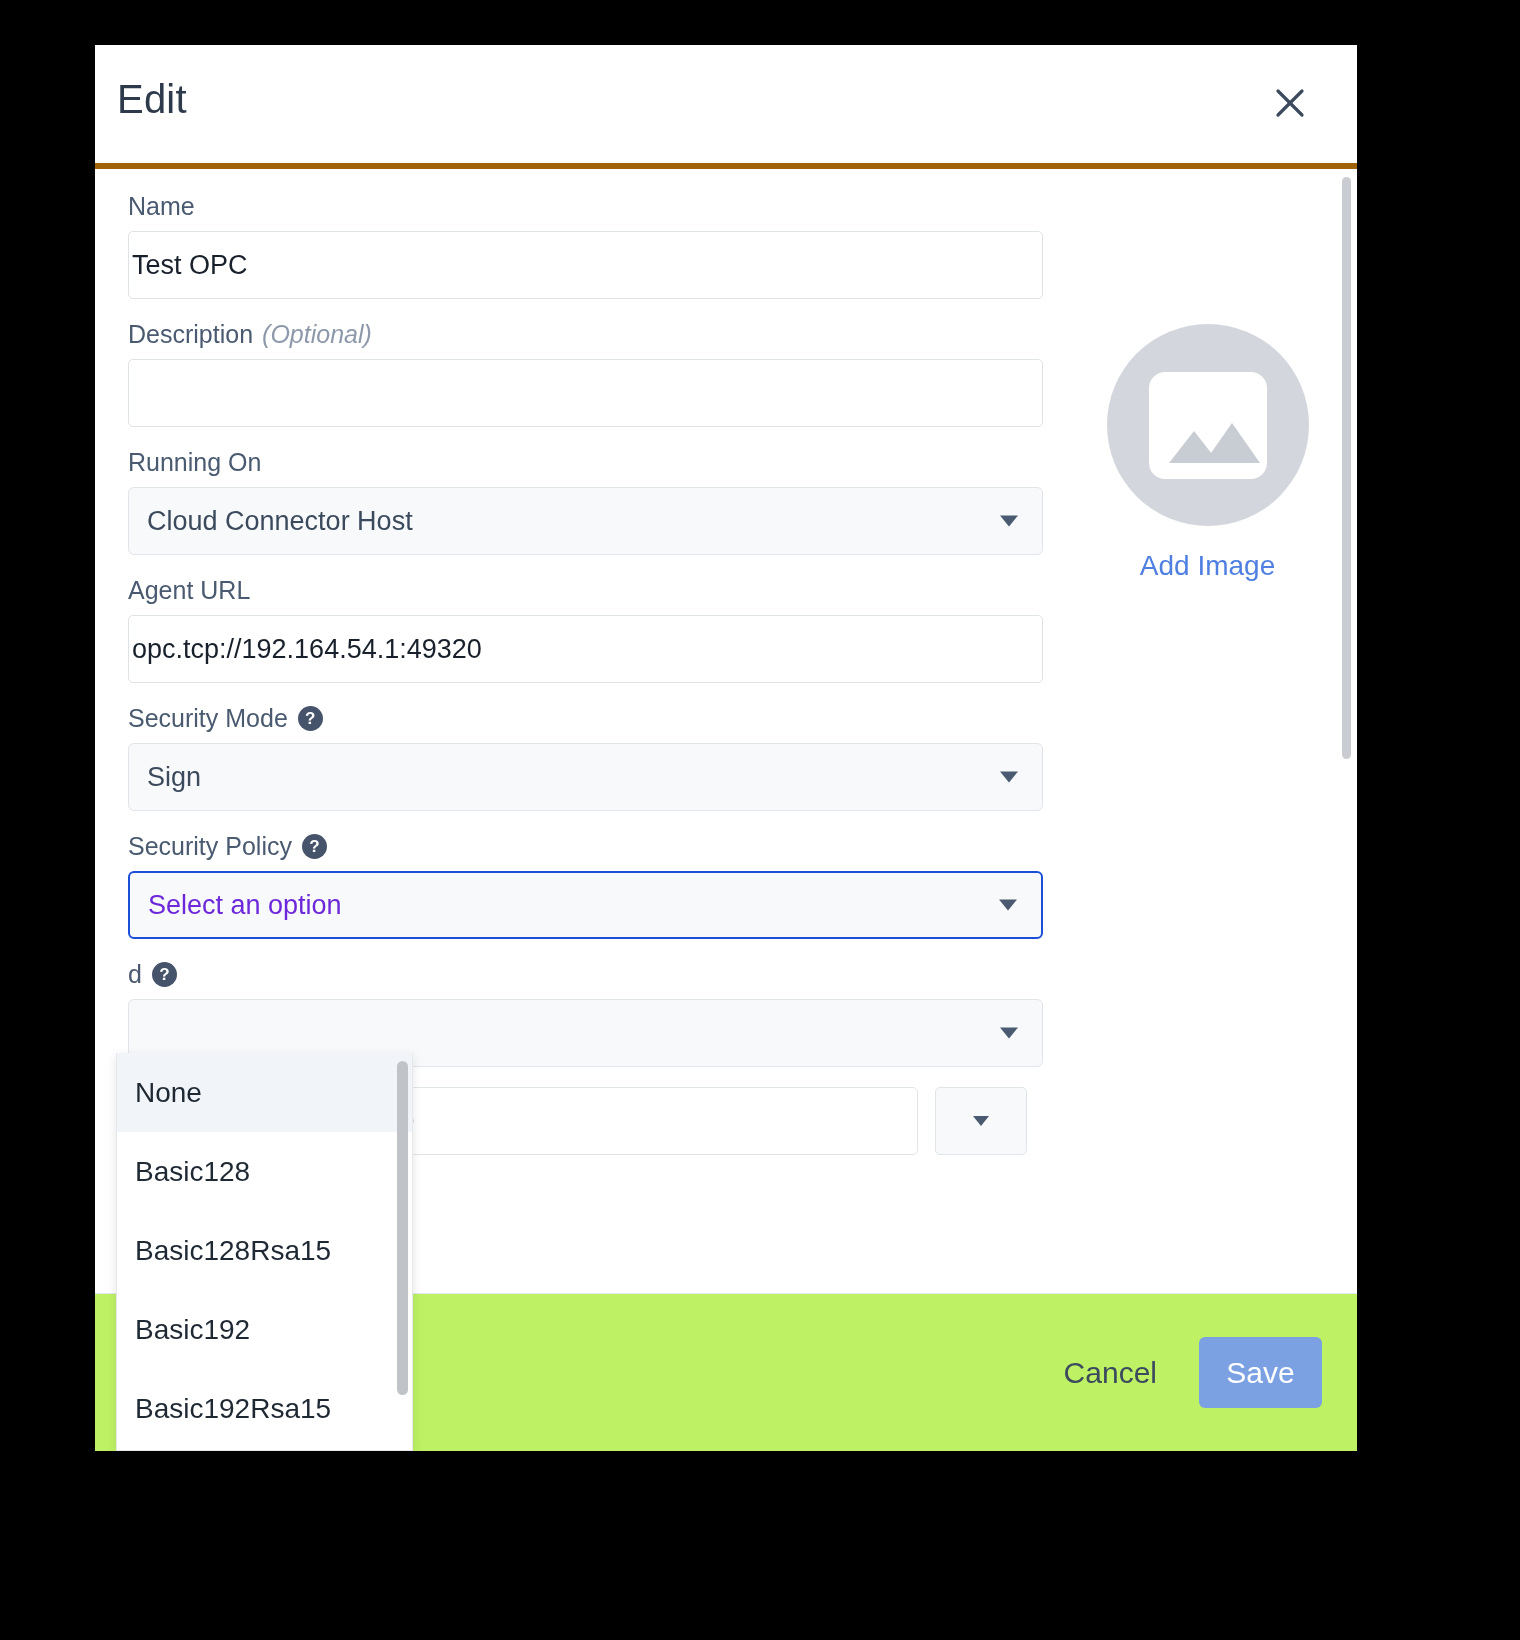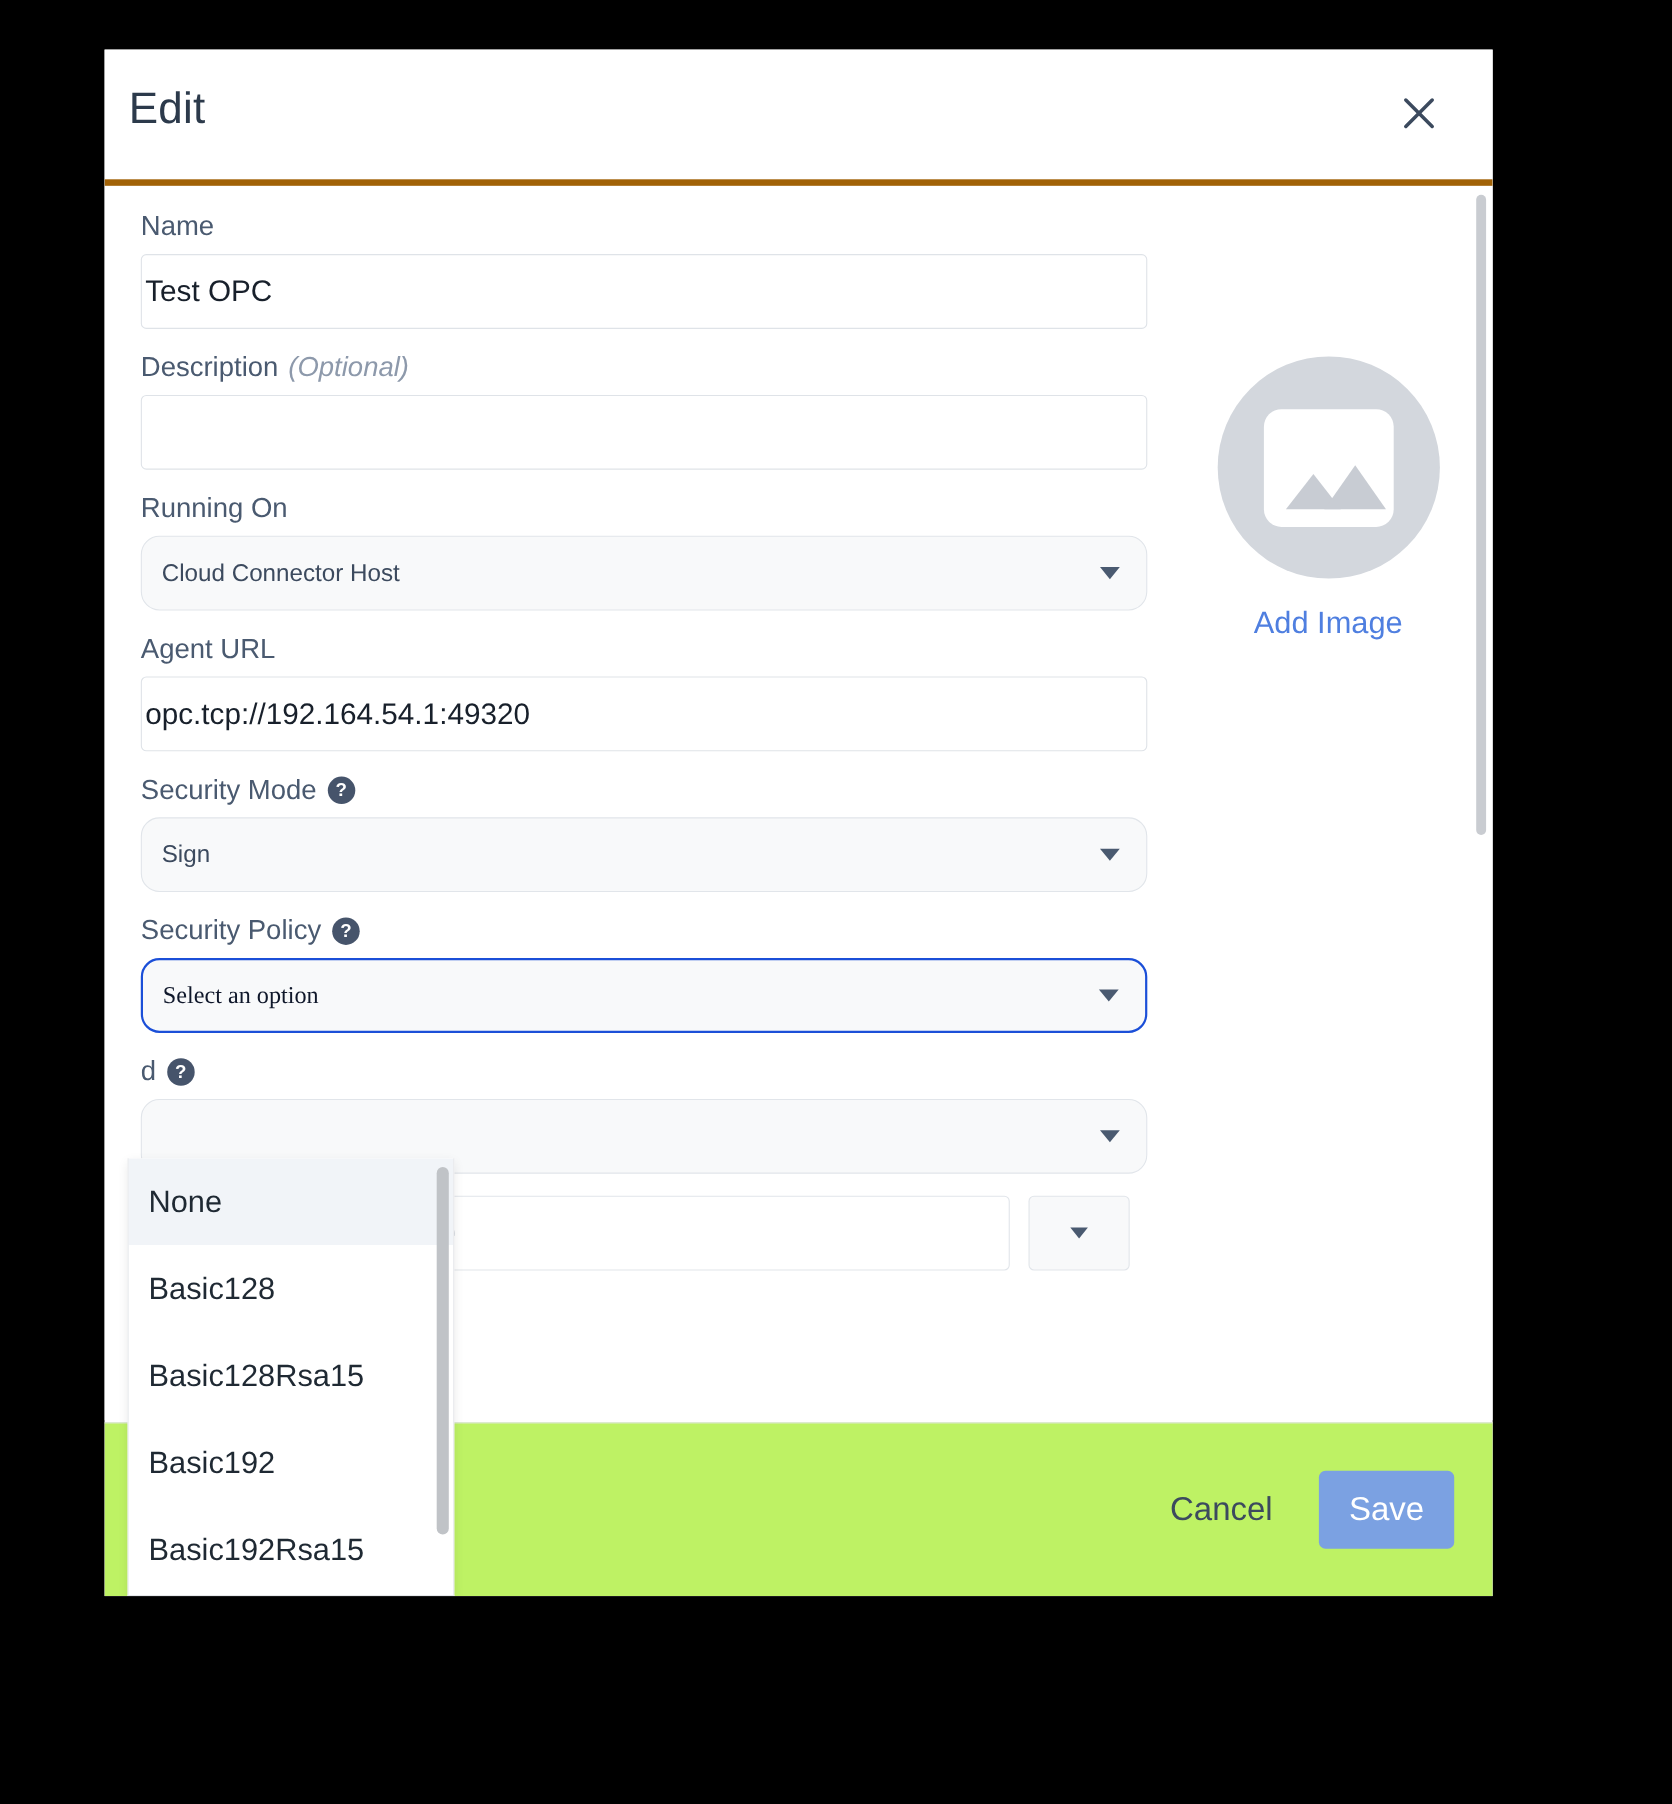--- a/index.html
+++ b/index.html
@@ -119,44 +119,44 @@
     display: flex;
     align-items: center;
   }
   .text-input.tall { height: 68px; }
 
   .select-box {
     position: relative;
     width: 915px;
     height: 68px;
     border: 1px solid #e1e5ea;
-    border-radius: 17px;
+    border-radius: 6px;
     background: #f8f9fa;
-    font-size: 22px;
+    font-size: 27px;
     color: #3c4a5e;
     padding: 0 18px;
     display: flex;
     align-items: center;
     cursor: pointer;
   }
   .select-box.focused {
     border: 2px solid #1b4fd8;
     background: #f8f9fa;
   }
   .select-box .caret {
     position: absolute;
     right: 24px;
     top: 50%;
     transform: translateY(-50%);
     width: 0; height: 0;
     border-left: 9px solid transparent;
     border-right: 9px solid transparent;
     border-top: 11px solid #4a5a70;
   }
-  .select-placeholder { color: #0f172a; font-family: Liberation Serif, serif; }
+  .select-placeholder { color: #6d28d9; }
 
   
   .obscured-label { margin-bottom: 10px; }
 
   .file-row {
     display: flex;
     align-items: center;
     gap: 17px;
   }
   .file-input {

